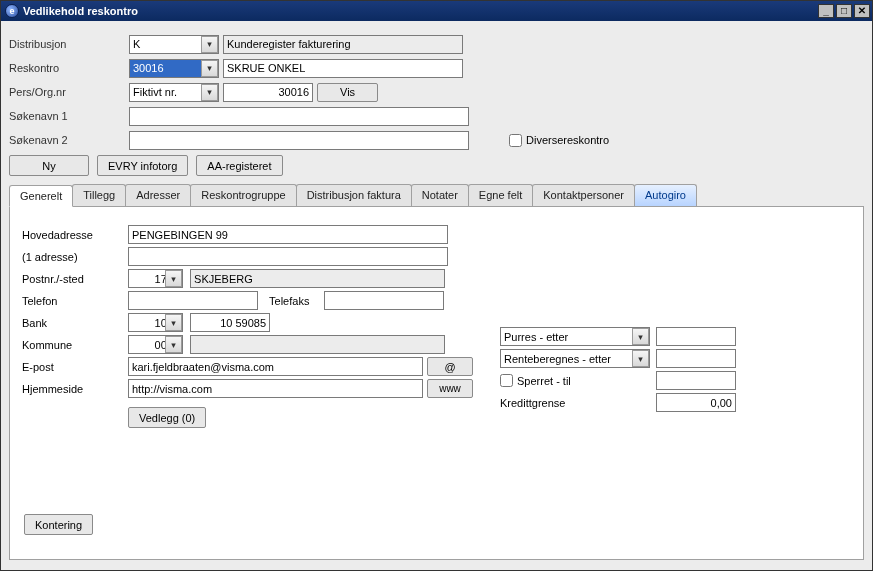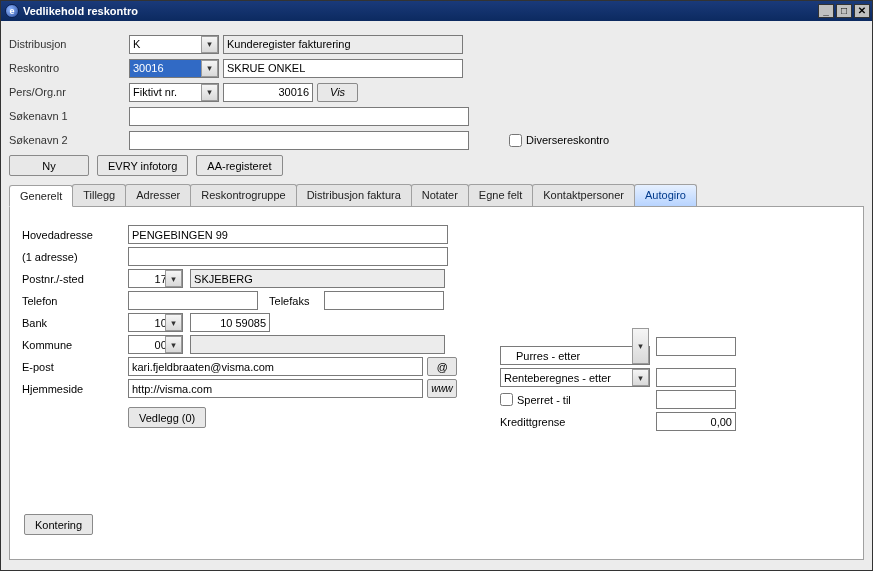--- a/index.html
+++ b/index.html
@@ -82,21 +82,21 @@
   .btn {
     height:21px;
     padding:0 10px;
     background:#e8e8e8;
     border:1px solid #8a8a8a;
     border-radius:2px;
     font:inherit;
     cursor:pointer;
     display:inline-flex;align-items:center;justify-content:center;
   }
-  .btn-small{height:19px;padding:0 12px;font-style:italic;}
+  .btn-small{height:19px;padding:0 22px;}
   .btnbar { display:flex; gap:8px; margin-top:4px; margin-bottom:6px;}
   .chk { display:inline-flex;align-items:center;gap:4px;}
   .chk input{margin:0;}
   .tabs {
     display:flex;
     border-bottom:1px solid #a0a0a0;
     background:#ececec;
     position:relative;
   }
   .tab {
@@ -286,21 +286,21 @@
 
         <span></span>
         <div style="margin-top:6px">
           <button class="btn">Vedlegg (0)</button>
         </div>
       </div>
 
       <div class="right-block">
         <div class="rrow">
           <span class="sel-wrap" style="width:150px">
-            <input class="rsel" style="width: 150px; padding: 1px 15px; margin-top: 19px;" readonly="" value="Purres - etter">
+            <input class="rsel" style="width: 150px; padding: 1px 3px;" readonly="" value="Purres - etter">
             <span class="caret">▾</span>
           </span>
           <input class="rinp" style="margin-left: 6px;">
         </div>
         <div class="rrow">
           <span class="sel-wrap" style="width:150px">
             <input class="rsel" style="width: 150px; padding: 1px 3px;" readonly="" value="Renteberegnes - etter">
             <span class="caret">▾</span>
           </span>
           <input class="rinp" style="margin-left: 6px;">

